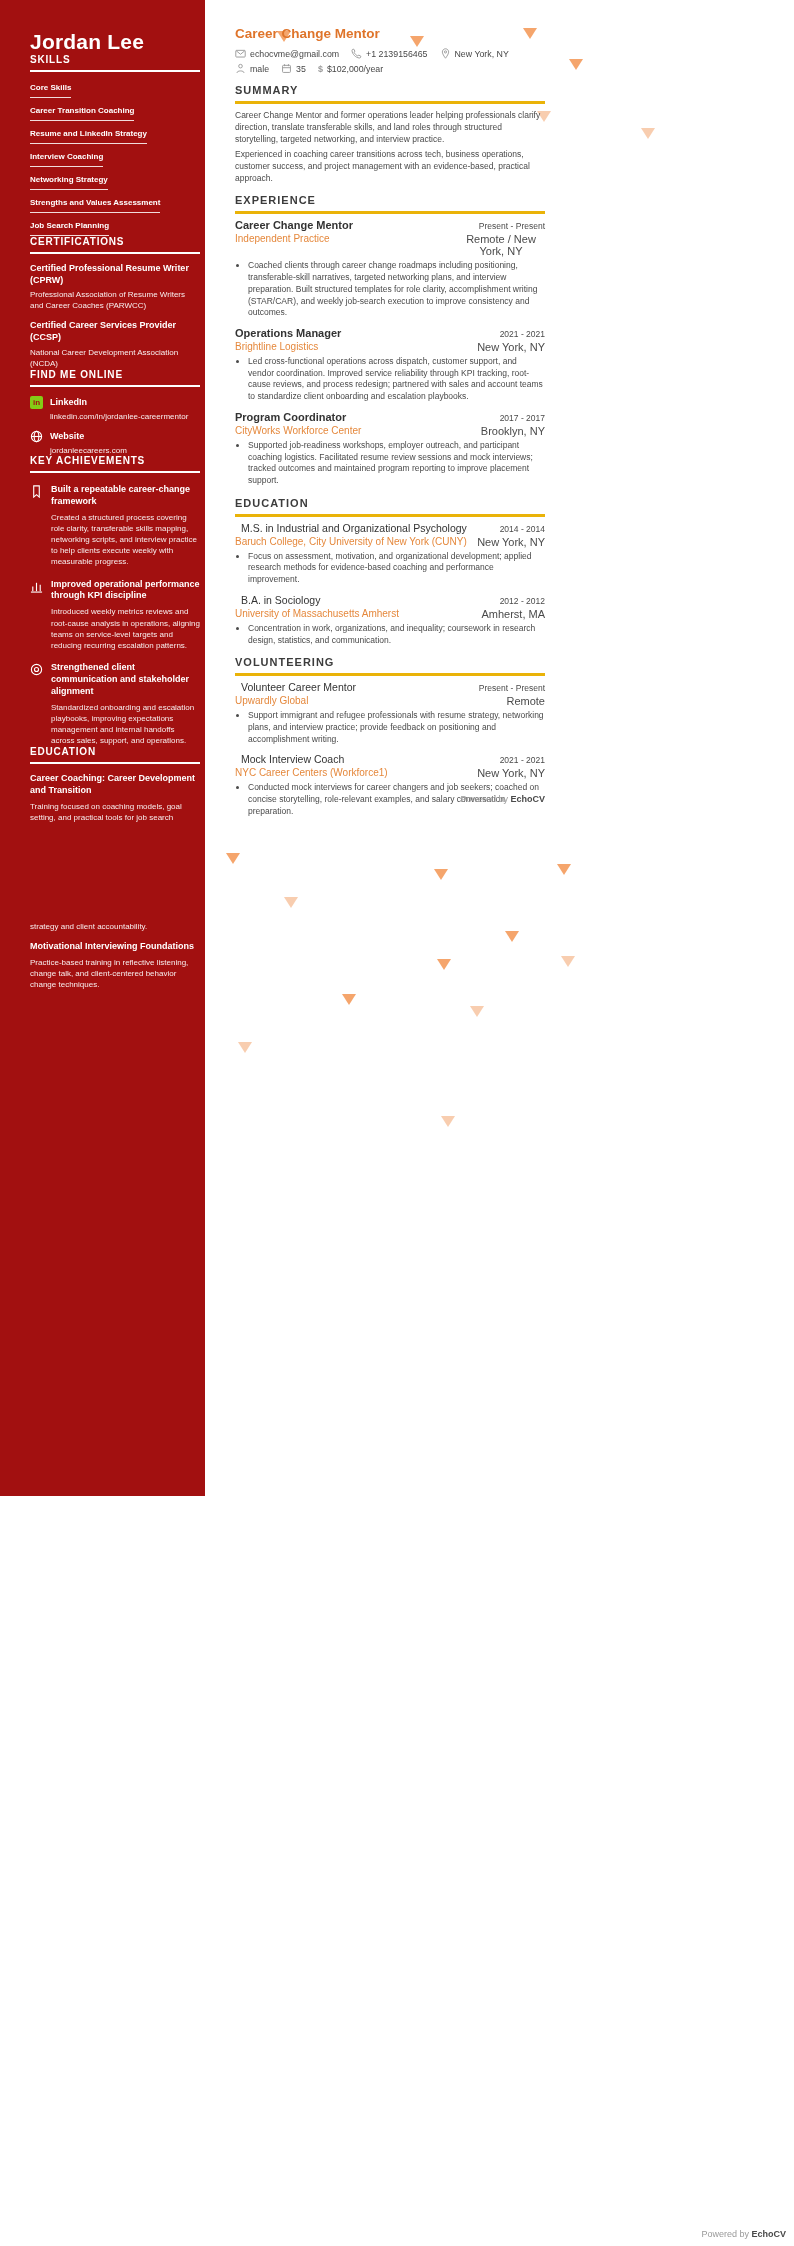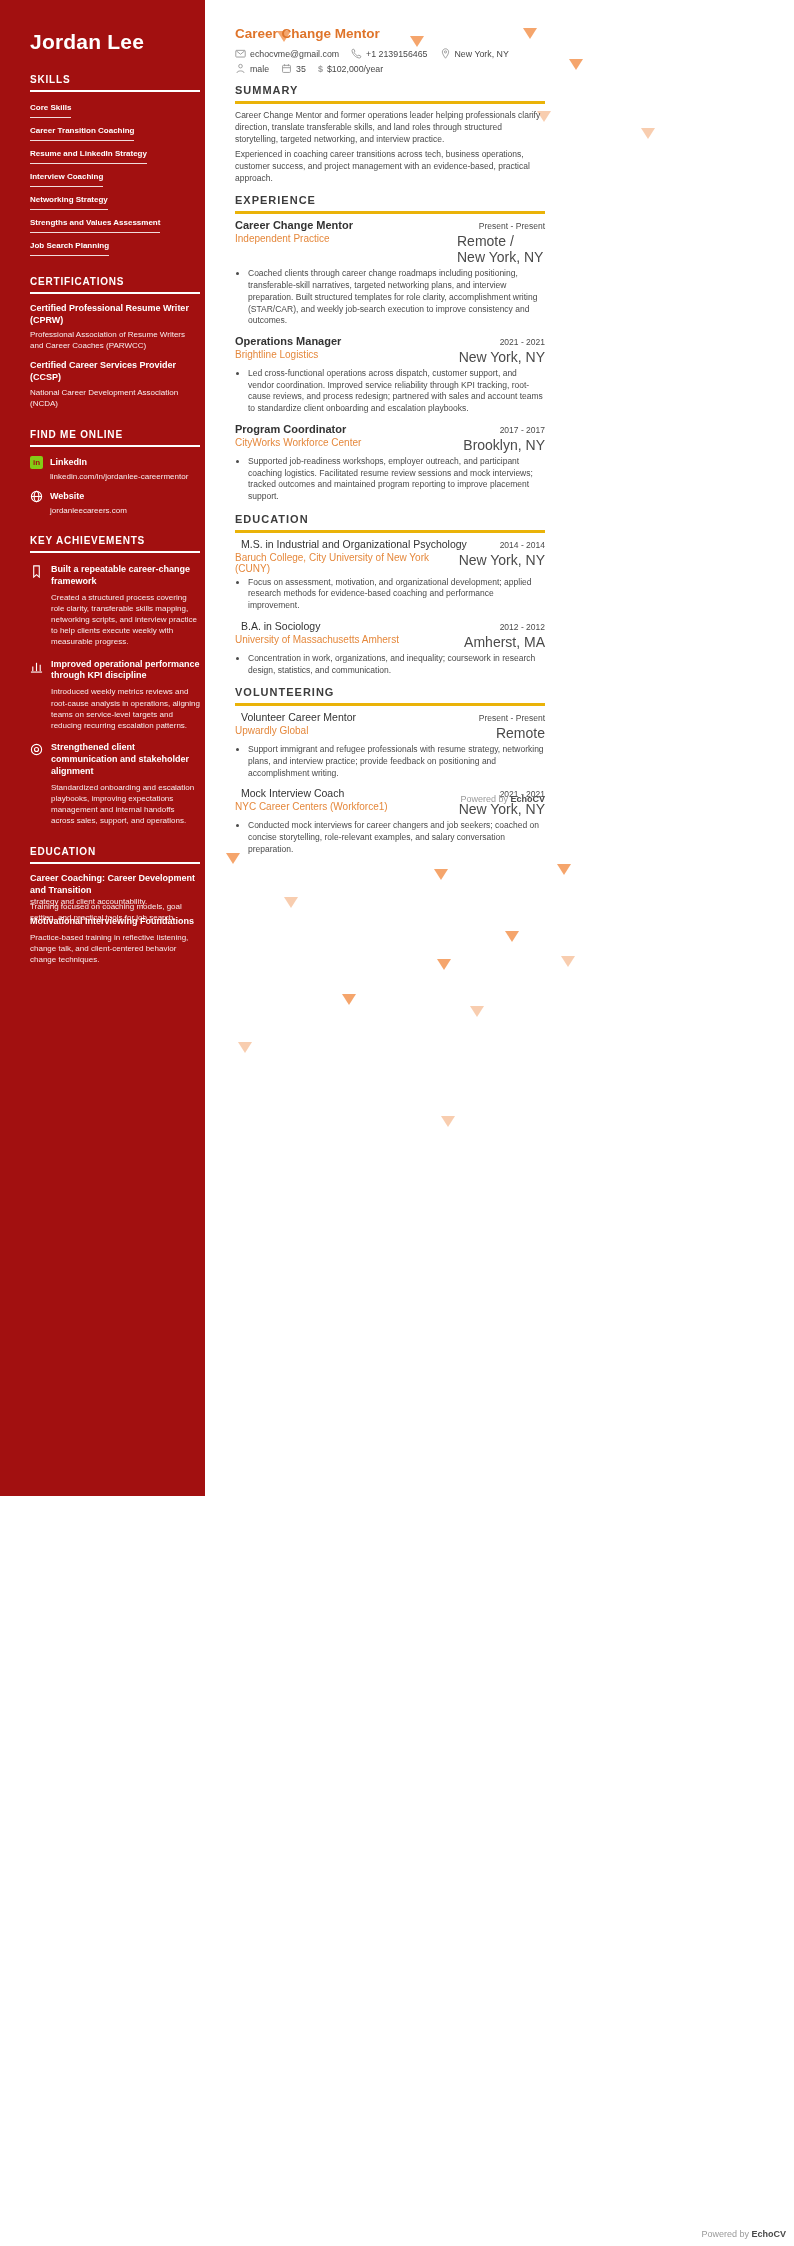--- a/index.html
+++ b/index.html
@@ -6,60 +6,60 @@
   html,body { width:794px; height:2246px; }
   body { font-family:"Liberation Sans","DejaVu Sans",sans-serif; background:#ffffff; position:relative; overflow:hidden; }
 
   .deco { position:absolute; inset:0; pointer-events:none; }
   .tri { position:absolute; width:0; height:0; border-left:7px solid transparent; border-right:7px solid transparent; border-top:11px solid #f49b5c; opacity:.9; }
   .tri.light { border-top-color:#f7c8a6; }
 
   
   .sidebar { position:absolute; left:0; top:0; width:205px; height:1496px; background:#a21010; color:#fff; padding:30px 5px 0 30px; }
   .side-name { font-size:21px; font-weight:700; letter-spacing:.2px; }
-  .side-sec { margin-top:20px; }
+  .side-sec { }
   .side-h { font-size:10px; font-weight:700; letter-spacing:.8px; padding-bottom:5px; border-bottom:2px solid #ffffff; margin-bottom:3px; }
   .skill-row { }
   .skill { display:inline-block; font-size:8px; font-weight:700; margin-top:8px; margin-right:10px; padding-bottom:5px; border-bottom:1px solid rgba(255,255,255,.85); }
   .cert { margin-top:9px; }
   .cert-t { font-size:9px; font-weight:700; line-height:1.3; }
   .cert-o { font-size:8px; line-height:1.38; color:rgba(255,255,255,.93); margin-top:3px; }
   .online-item { margin-top:9px; }
   .online-row { display:flex; align-items:center; gap:7px; }
   .li-badge { width:13px; height:13px; background:#84cc16; color:#a21010; font-size:8px; font-weight:700; display:flex; align-items:center; justify-content:center; border-radius:2px; flex:0 0 auto; }
   .online-label { font-size:9px; font-weight:700; }
   .online-url { font-size:8px; color:rgba(255,255,255,.93); margin:3px 0 0 20px; word-break:break-all; }
   .ach { display:flex; gap:8px; margin-top:11px; }
   .ach svg { flex:0 0 auto; margin-top:1px; }
   .ach-t { font-size:9px; font-weight:700; line-height:1.32; }
   .ach-d { font-size:8px; line-height:1.4; color:rgba(255,255,255,.92); margin-top:4px; }
   .train-t { font-size:9px; font-weight:700; line-height:1.32; margin-top:9px; }
   .train-d { font-size:8px; line-height:1.4; color:rgba(255,255,255,.92); margin-top:4px; }
-  .side-overflow { position:absolute; left:30px; top:896px; width:166px; }
+  .side-overflow { position:absolute; left:30px; top:921px; width:166px; }
   .icon-w { stroke:#ffffff; fill:none; stroke-width:1.2; }
 
   
   .main { position:absolute; left:205px; top:0; width:350px; height:848px; padding:26px 10px 0 30px; }
   .doc-title { font-size:13.5px; font-weight:700; color:#df742a; }
   .contacts { display:flex; flex-wrap:wrap; gap:4px 12px; margin-top:7px; }
   .c-item { display:flex; align-items:center; gap:4px; font-size:8.8px; color:#474747; }
   .ci { stroke:#9a9a9a; fill:none; stroke-width:1.2; flex:0 0 auto; }
   .ci-glyph { color:#9a9a9a; font-size:9px; font-weight:700; }
   .section { margin-top:10px; }
   .sec-h { font-size:11px; color:#3c3c3c; letter-spacing:1px; padding-bottom:5px; border-bottom:3px solid #eab308; margin-bottom:5px; }
   .para { font-size:8.5px; line-height:1.42; color:#4a4a4a; margin-top:3px; }
   .entry { margin-top:5px; }
   .entry + .entry { margin-top:8px; }
   .e-head { display:flex; justify-content:space-between; align-items:baseline; gap:8px; }
   .e-title { font-size:11px; font-weight:700; color:#333; }
   .e-title.reg { font-weight:400; font-size:10.5px;padding-left:6px; }
   .e-date { font-size:8.5px; color:#4a4a4a; white-space:nowrap; }
   .e-sub { display:flex; justify-content:space-between; align-items:flex-start; gap:8px; margin-top:2px; }
   .e-co { font-size:10px; color:#e5883c; }
-  .e-loc { font-size:14px; color:#4a4a4a; text-align:left; max-width:88px; }
+  .e-loc { font-size:11px; color:#4a4a4a; text-align:center; max-width:88px; }
   ul.bullets { margin:3px 0 0 13px; }
   ul.bullets li { font-size:8.5px; line-height:1.38; color:#4a4a4a; margin-top:2px; }
   .page-footer { position:absolute; top:794px; right:10px; font-size:9px; color:#9a9a9a; }
   .page-footer b { color:#4a4a4a; font-weight:700; }
   .canvas-footer { position:absolute; bottom:7px; right:8px; font-size:9px; color:#9a9a9a; }
   .canvas-footer b { color:#4a4a4a; font-weight:700; }
 </style>
 </head>
 <body>
 

